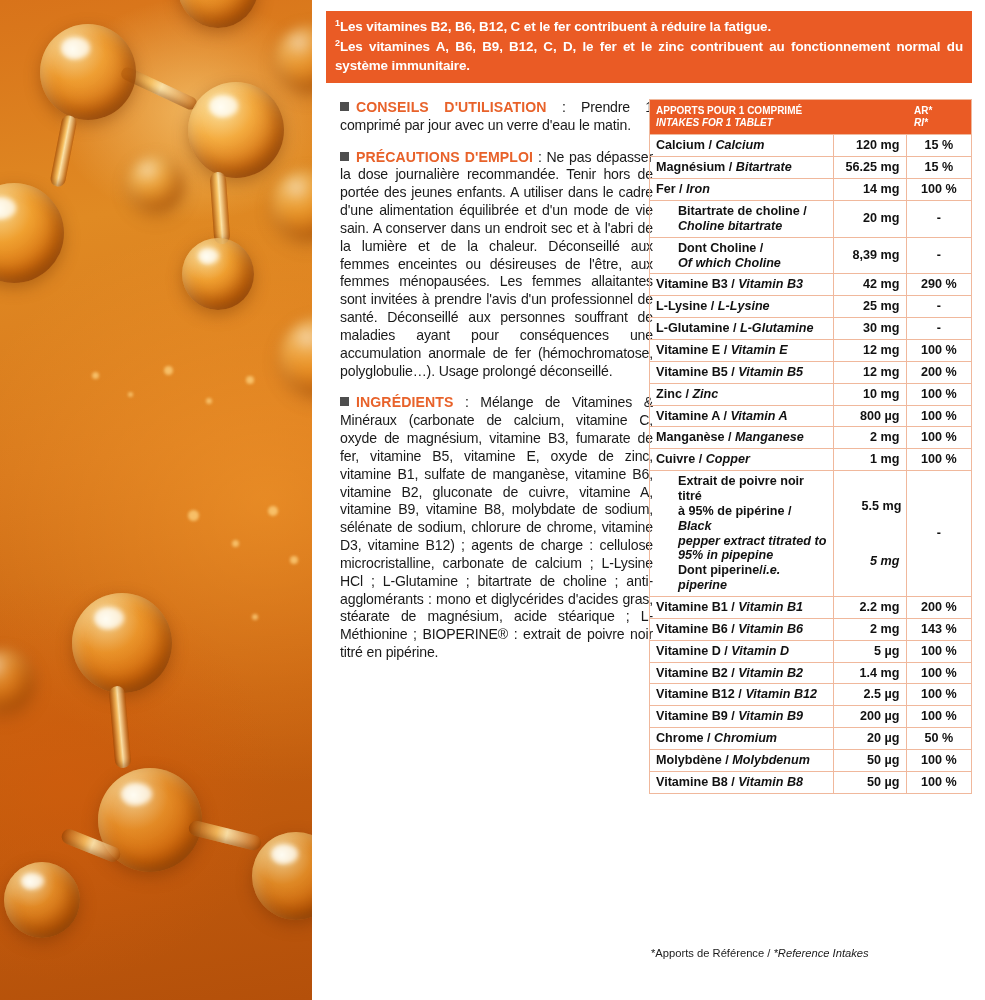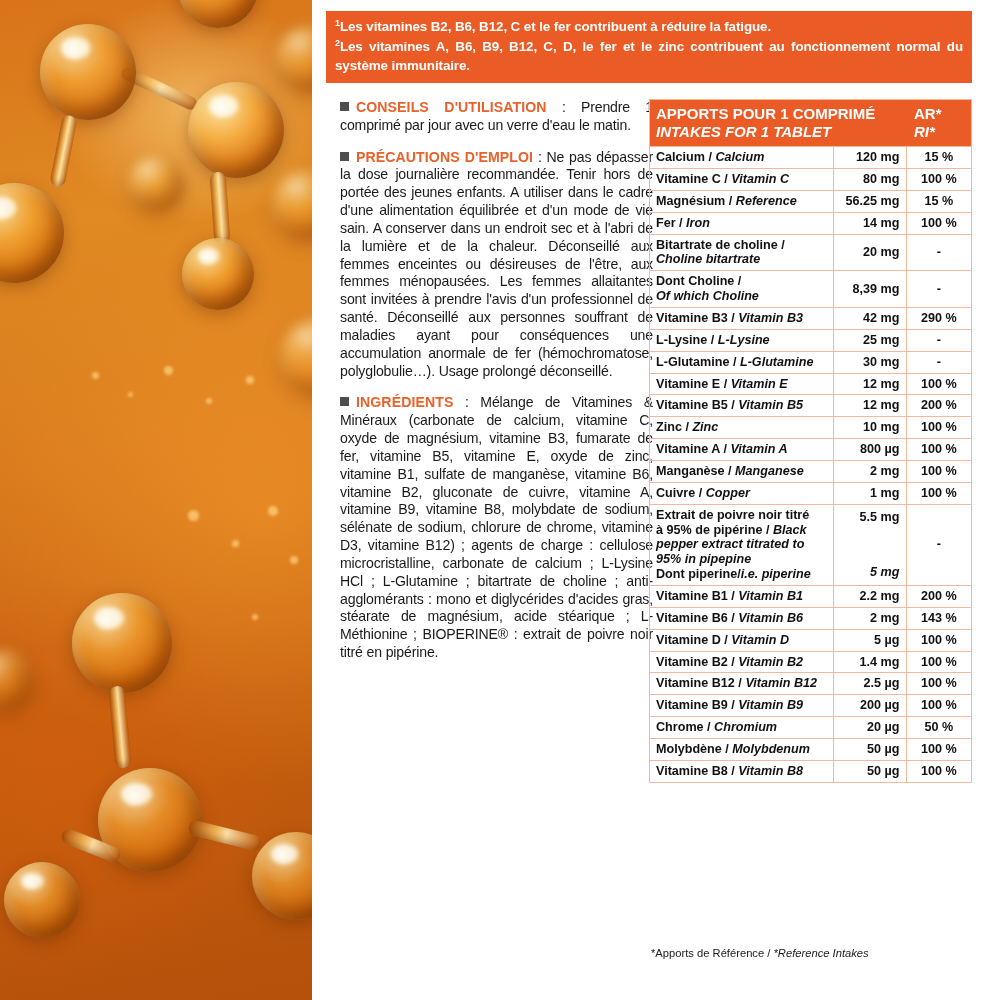--- a/index.html
+++ b/index.html
@@ -135,21 +135,21 @@
   #nutrition-table col.c-value { width: 73px;  }
   #nutrition-table col.c-ar    { width: 65px;  }
 
   #nutrition-table thead th {
     background: #ea5b25;
     color: #ffffff;
     font-weight: bold;
     padding: 5px 6px 6px 6px;
     vertical-align: top;
     line-height: 1.17;
-    font-size: 15px;
+    font-size: 10px;
     border: none;
   }
   #nutrition-table thead th.h-main { text-align: left; }
   #nutrition-table thead th.h-ar   { text-align: left; padding-left: 8px; }
   .hdr-en { font-style: italic; display: block; }
 
   #nutrition-table tbody td {
     border-top: 1px solid #f0b89c;
     border-right: 1px solid #f0b89c;
     padding: 3px 6px 3px 6px;
@@ -159,21 +159,21 @@
     vertical-align: middle;
   }
   #nutrition-table tbody td:last-child { border-right: none; }
   td.v-name  { text-align: left; }
   td.v-value { text-align: right; white-space: nowrap; }
   td.v-ar    { text-align: center; white-space: nowrap; }
   .en { font-style: italic; }
 
   tr.tall td { padding-top: 4px; padding-bottom: 4px; }
 
-  .stack-line { display: block; }
+  .stack-line { display: block; margin-left: 22px; }
   .pepper-cell { line-height: 1.2; }
   .pepper-val { line-height: 1.2; }
   .pepper-val .spacer { display: block; height: 40px; }
 
   #table-footnote {
     position: absolute;
     left: 339px;
     top: 947px;
     width: 330px;
     font-size: 11.2px;
@@ -265,26 +265,21 @@
             </th>
           </tr>
         </thead>
         <tbody id="nutrition-body">
             <tr>
               <td class="v-name"><span>Calcium / </span><span class="en">Calcium</span></td>
               <td class="v-value">120 mg</td>
               <td class="v-ar">15 %</td>
             </tr>
             <tr>
-              <td class="v-name"><span>Vitamine C / </span><span class="en">Vitamin C</span></td>
-              <td class="v-value">80 mg</td>
-              <td class="v-ar">100 %</td>
-            </tr>
-            <tr>
-              <td class="v-name"><span>Magnésium / </span><span class="en">Reference</span></td>
+              <td class="v-name"><span>Magnésium / </span><span class="en">Bitartrate</span></td>
               <td class="v-value">56.25 mg</td>
               <td class="v-ar">15 %</td>
             </tr>
             <tr>
               <td class="v-name"><span>Fer / </span><span class="en">Iron</span></td>
               <td class="v-value">14 mg</td>
               <td class="v-ar">100 %</td>
             </tr>
             <tr class="tall">
               <td class="v-name">

